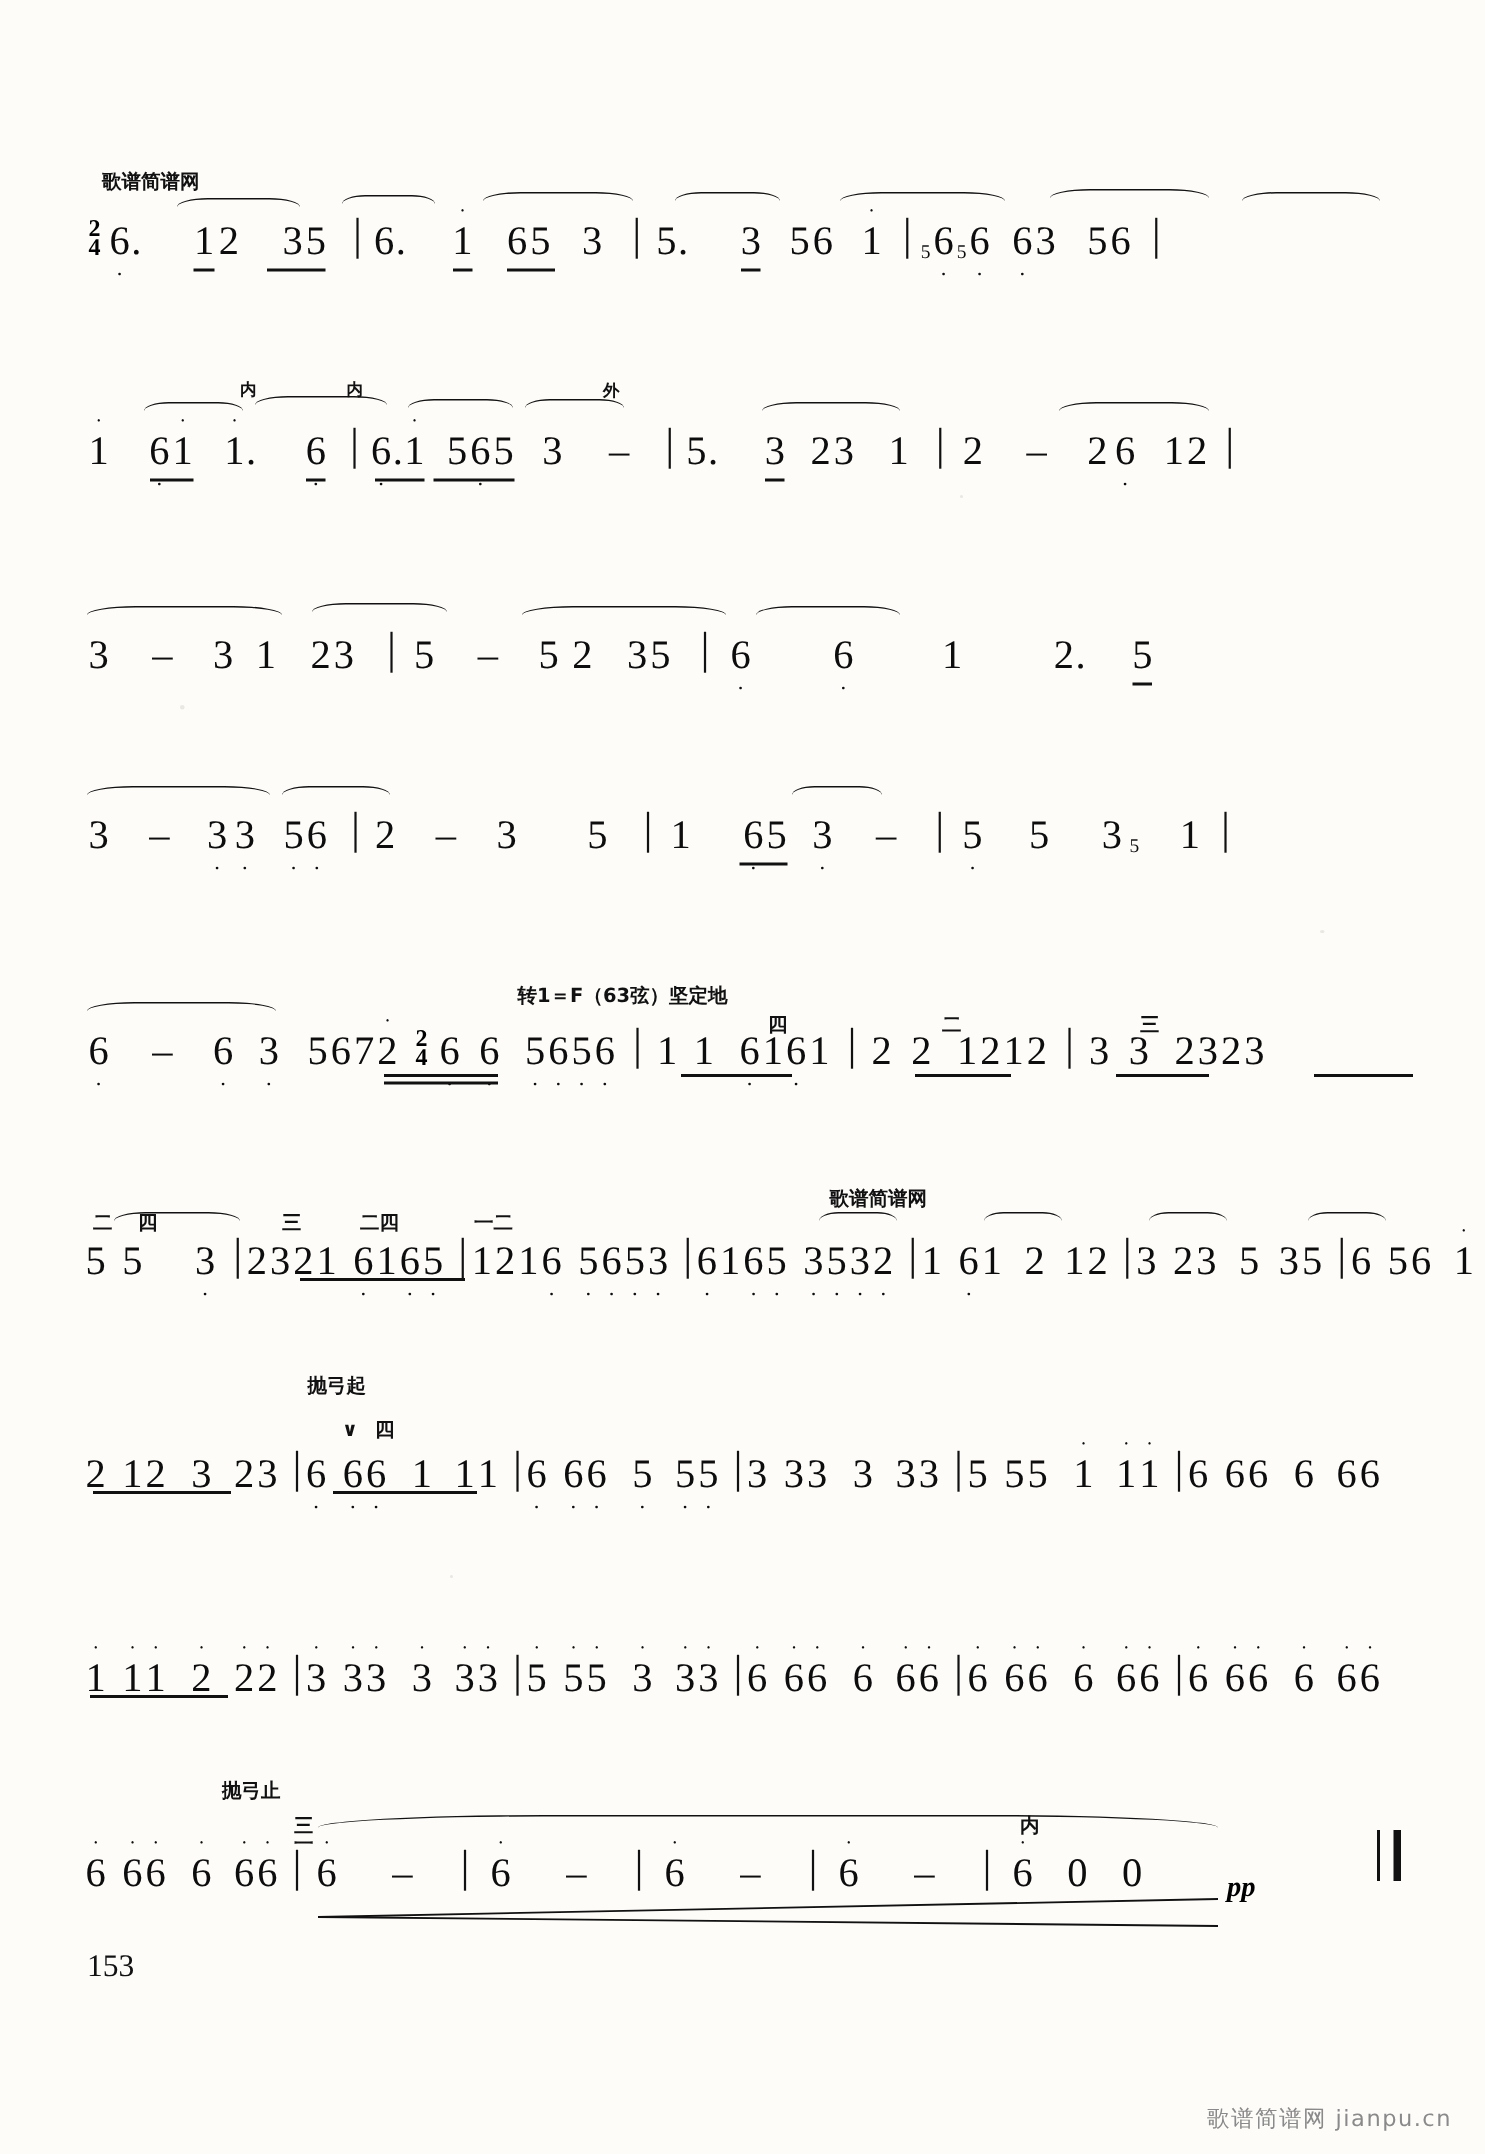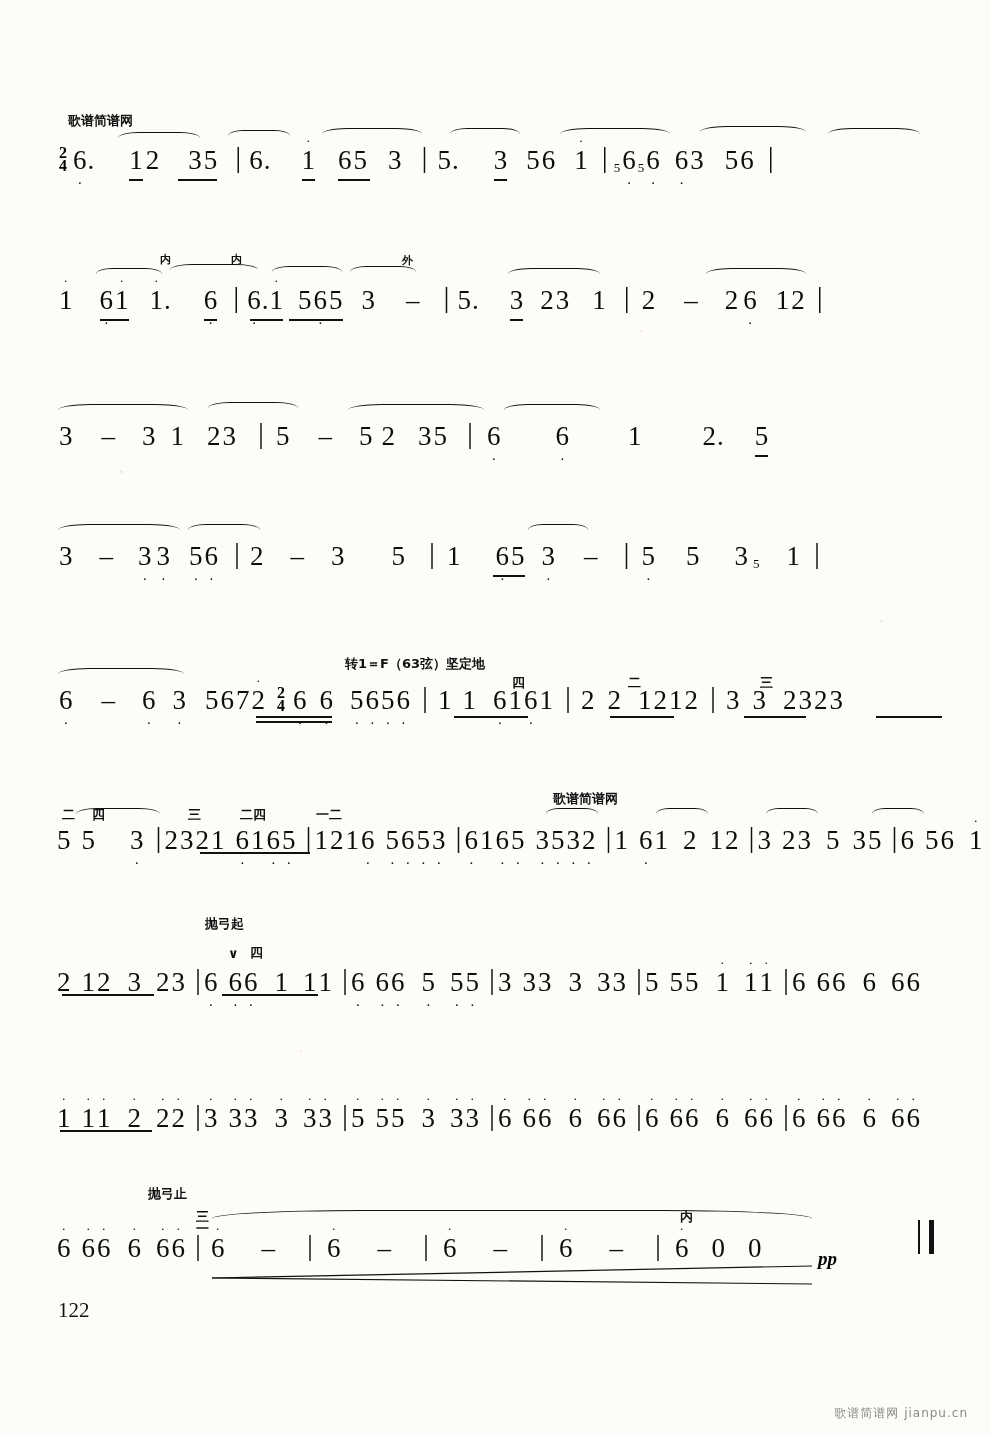--- a/index.html
+++ b/index.html
@@ -62,21 +62,21 @@
   .pagenum{
     position:absolute;
     left:58px;top:1298px;
     font-size:21px;
     font-family:"Liberation Serif", serif;
     color:#111;
   }
   .watermark{
     position:absolute;
     right:22px;bottom:14px;
-    font-size:12px;
+    font-size:15px;
     color:#b9a27f;
     font-family:"DejaVu Sans", sans-serif;
     letter-spacing:1px;
   }
   .watermark .cn{color:#8a8a8a;}
   
   .slur{
     position:absolute;
     border-top:1.6px solid #111;
     border-radius:50%/100%;
@@ -530,21 +530,21 @@
     <div class="marking tiny" style="left:196px;top:14px;">一</div>
 
     <svg style="position:absolute;left:212px;top:58px;width:600px;height:22px;">
       <line x1="600" y1="2" x2="0" y2="14" stroke="#111" stroke-width="1.2"></line>
       <line x1="600" y1="20" x2="0" y2="14" stroke="#111" stroke-width="1.2"></line>
     </svg>
     <div class="dyn" style="left:818px;top:42px;">pp</div>
     <div class="final-bar" style="left:918px;top:14px;"></div>
   </div>
 
-  <div class="pagenum">122</div>
+  <div class="pagenum">153</div>
 
   <div class="watermark">
     <span class="cn">歌谱简谱网 jianpu.cn</span>
   </div>
 
   <div class="speck" style="left:120px;top:470px;width:3px;height:3px;"></div>
   <div class="speck" style="left:640px;top:330px;width:2px;height:2px;"></div>
   <div class="speck" style="left:300px;top:1050px;width:2px;height:2px;"></div>
   <div class="speck" style="left:880px;top:620px;width:3px;height:2px;"></div>
 </div>

